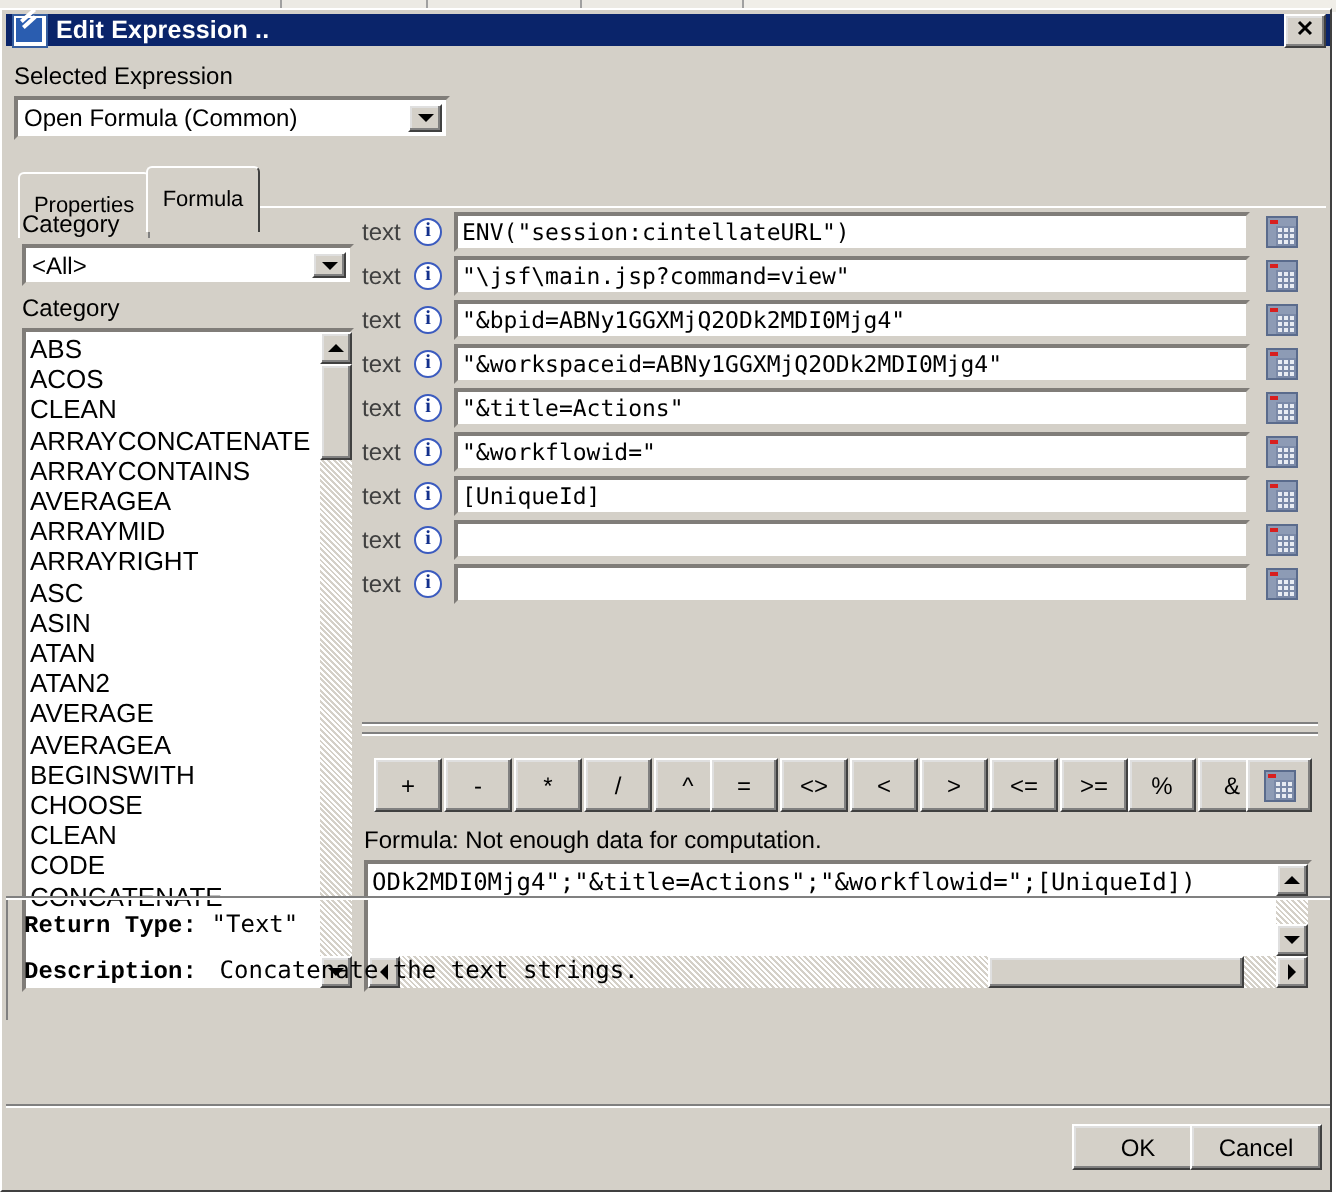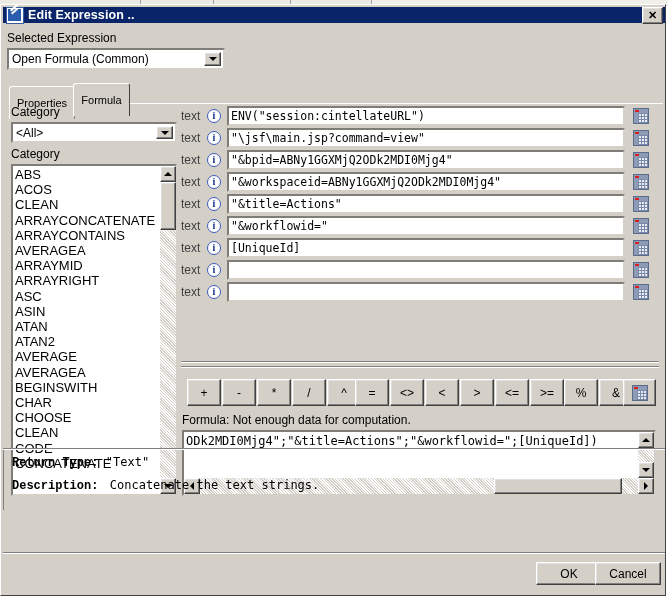--- a/index.html
+++ b/index.html
@@ -348,21 +348,20 @@
             <div class="item">AVERAGEA</div>
             <div class="item">ARRAYMID</div>
             <div class="item">ARRAYRIGHT</div>
             <div class="item">ASC</div>
             <div class="item">ASIN</div>
             <div class="item">ATAN</div>
             <div class="item">ATAN2</div>
             <div class="item">AVERAGE</div>
             <div class="item">AVERAGEA</div>
             <div class="item">BEGINSWITH</div>
-            <div class="item">CHAR</div>
             <div class="item">CHOOSE</div>
             <div class="item">CLEAN</div>
             <div class="item">CODE</div>
             <div class="item">CONCATENATE</div>
           </div>
       </div>
 
       <div class="vscroll" style="left:153px;top:61px;height:328px;">
         <div class="sbbtn" style="top:0;">
             <span class="tri-up"></span>

